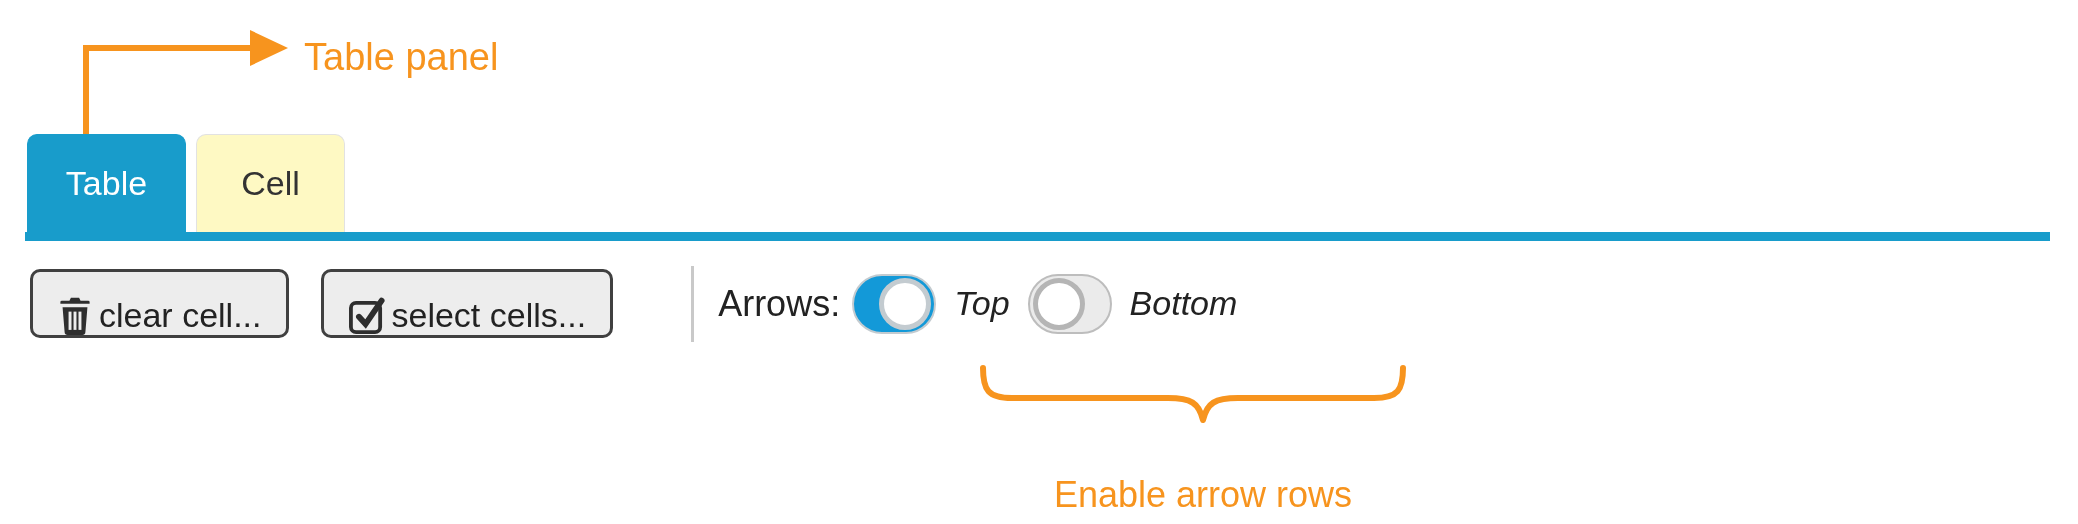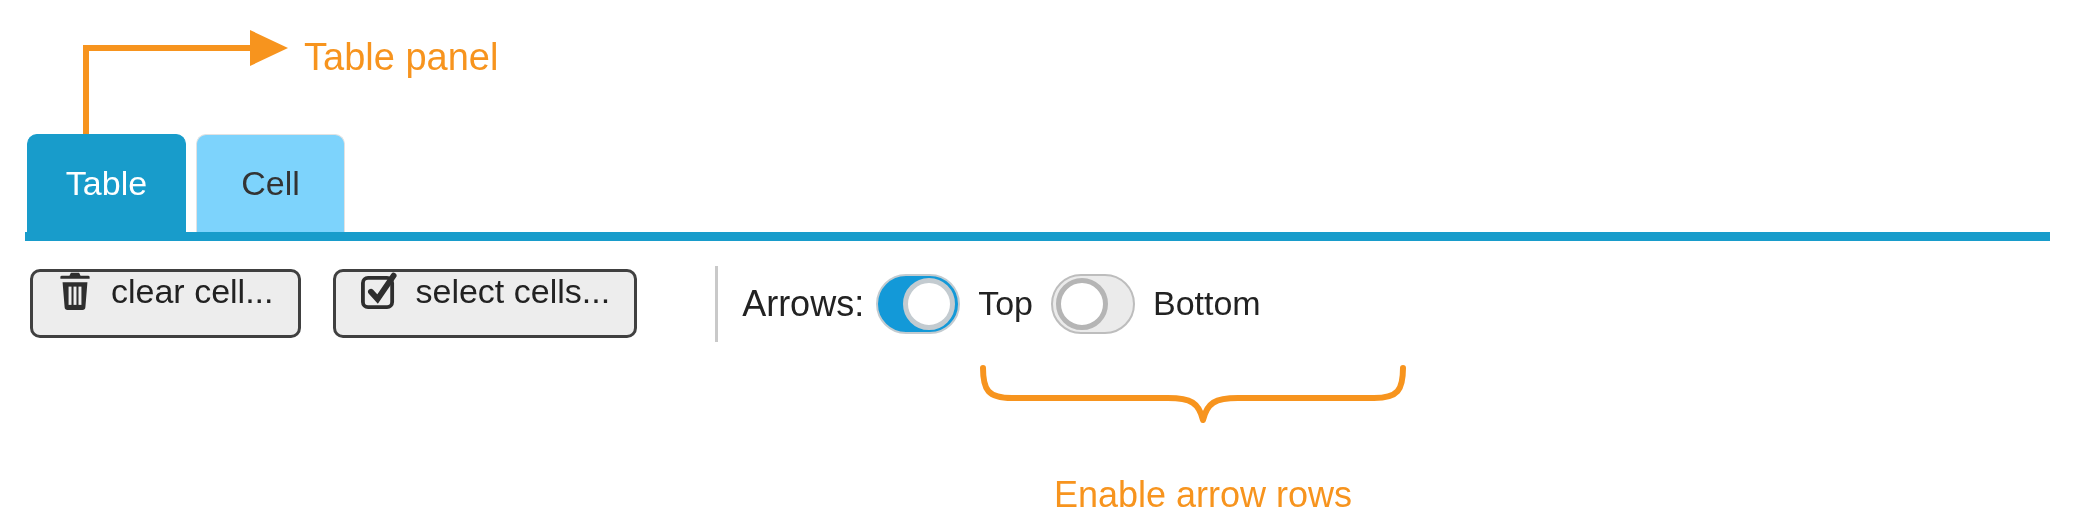--- a/index.html
+++ b/index.html
@@ -18,39 +18,39 @@
   .annotation-label { position:absolute; color:var(--accent); white-space:nowrap; }
   #table-panel-label { left:304px; top:36px; font-size:38px; }
   #enable-arrows-label { left:1203px; top:454px; font-size:36px; transform:translateX(-50%);margin-top:20px; }
 
   
   .tabs { position:absolute; left:27px; top:134px; display:flex; height:98px; }
   .tab {
     height:98px; width:149px; margin-right:10px;
     display:flex; align-items:center; justify-content:center;
     font-size:34px; color:#333;
-    background:#7dd3fc; border:1px solid #e2e2e2; border-bottom:none;
+    background:#fef9c3; border:1px solid #e2e2e2; border-bottom:none;
     border-radius:10px 10px 0 0; cursor:default;
   }
   .tab.active {
     width:159px; background:var(--tabBlue); border-color:var(--tabBlue); color:#ffffff;
   }
   .tab-underline {
     position:absolute; left:25px; top:232px; width:2025px; height:9px;
     background:var(--tabBlue);
   }
 
   
   .toolbar {
     position:absolute; left:30px; top:269px; height:69px;
     display:flex; align-items:center;
   }
   .btn {
     height:69px; padding:0 24px; margin-right:32px;
-    display:flex; align-items:flex-start; gap:18px;
+    display:flex; align-items:flex-end; gap:6px;
     background:#ededed; border:3px solid #404040; border-radius:10px;
     font-size:34px; color:#222; white-space:nowrap; cursor:pointer;
   }
   .btn svg { display:block; }
 
   .v-divider { width:3px; height:76px; background:#c9c9c9; margin-left:46px; margin-right:24px; }
 
   .arrows-label { font-size:36px; color:#222; margin-right:12px; }
 
   .toggle {
@@ -59,21 +59,21 @@
   }
   .toggle .knob {
     position:absolute; top:2px; width:52px; height:52px; border-radius:50%;
     background:#ffffff; border:5px solid #c3cbd0;
   }
   .toggle.on  { background:var(--toggleBlue); border-color:#c3cbd0; }
   .toggle.on .knob { right:3px; }
   .toggle.off { background:#ebebeb; border-color:#bdbdbd; }
   .toggle.off .knob { left:3px; border-color:#b5b5b5; }
 
-  .toggle-label { font-size:34px; color:#222; margin:0 18px 0 18px; white-space:nowrap; }
+  .toggle-label { font-size:34px; color:#222; margin:0 18px 0 18px; white-space:nowrap;font-style:italic; }
 </style>
 </head>
 <body>
 
 <svg id="annotation-svg">
   <path class="stroke" d="M 86 137 L 86 48 L 252 48" stroke-linejoin="miter"></path>
   <polygon class="fill" points="250,30 288,48 250,66"></polygon>
   <path class="stroke" stroke-linecap="round" stroke-linejoin="round" d="M 983 368 C 983 390 988 398 1012 398 L 1168 398 C 1191 398 1199 403 1203 420 C 1207 403 1215 398 1238 398 L 1374 398 C 1398 398 1403 390 1403 368"></path>
 </svg>
 

